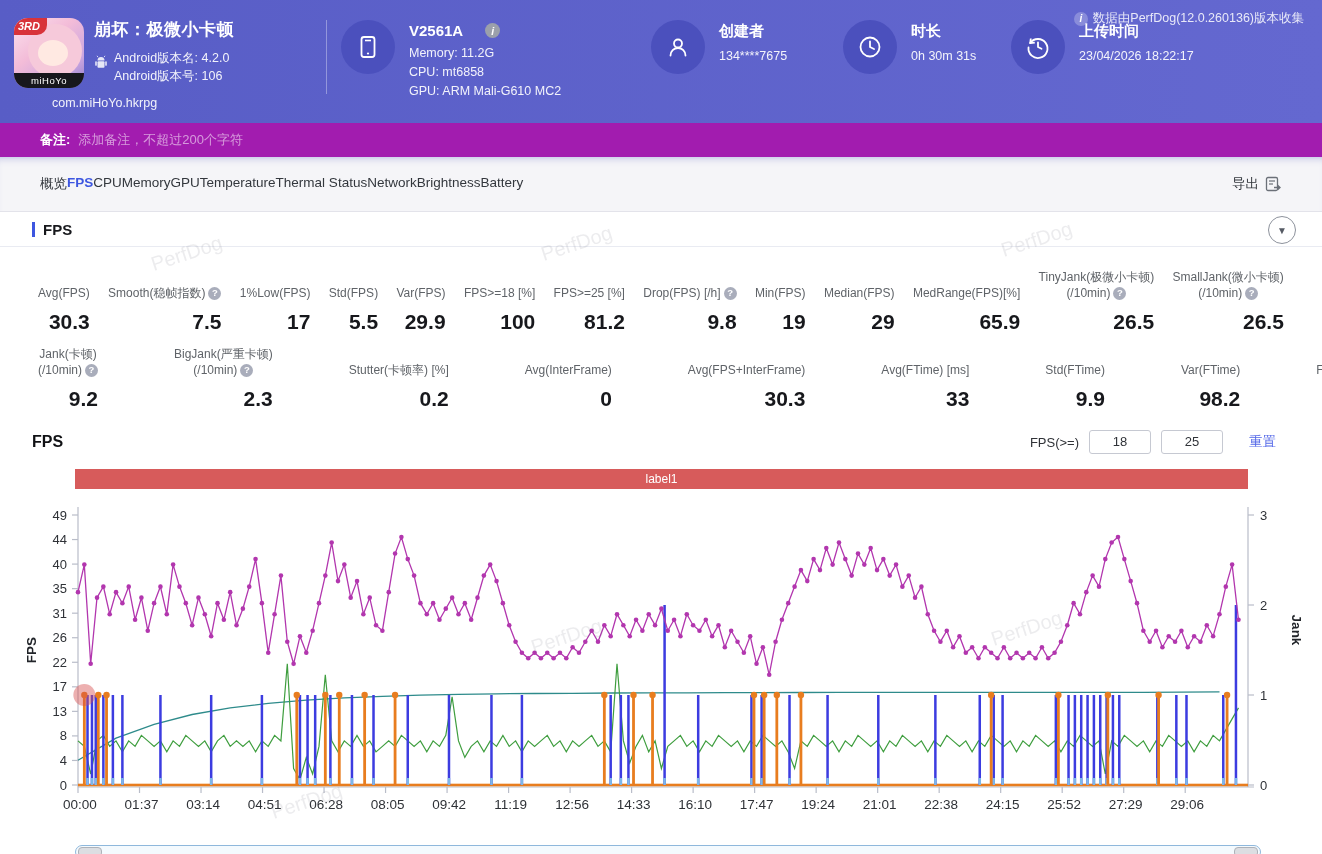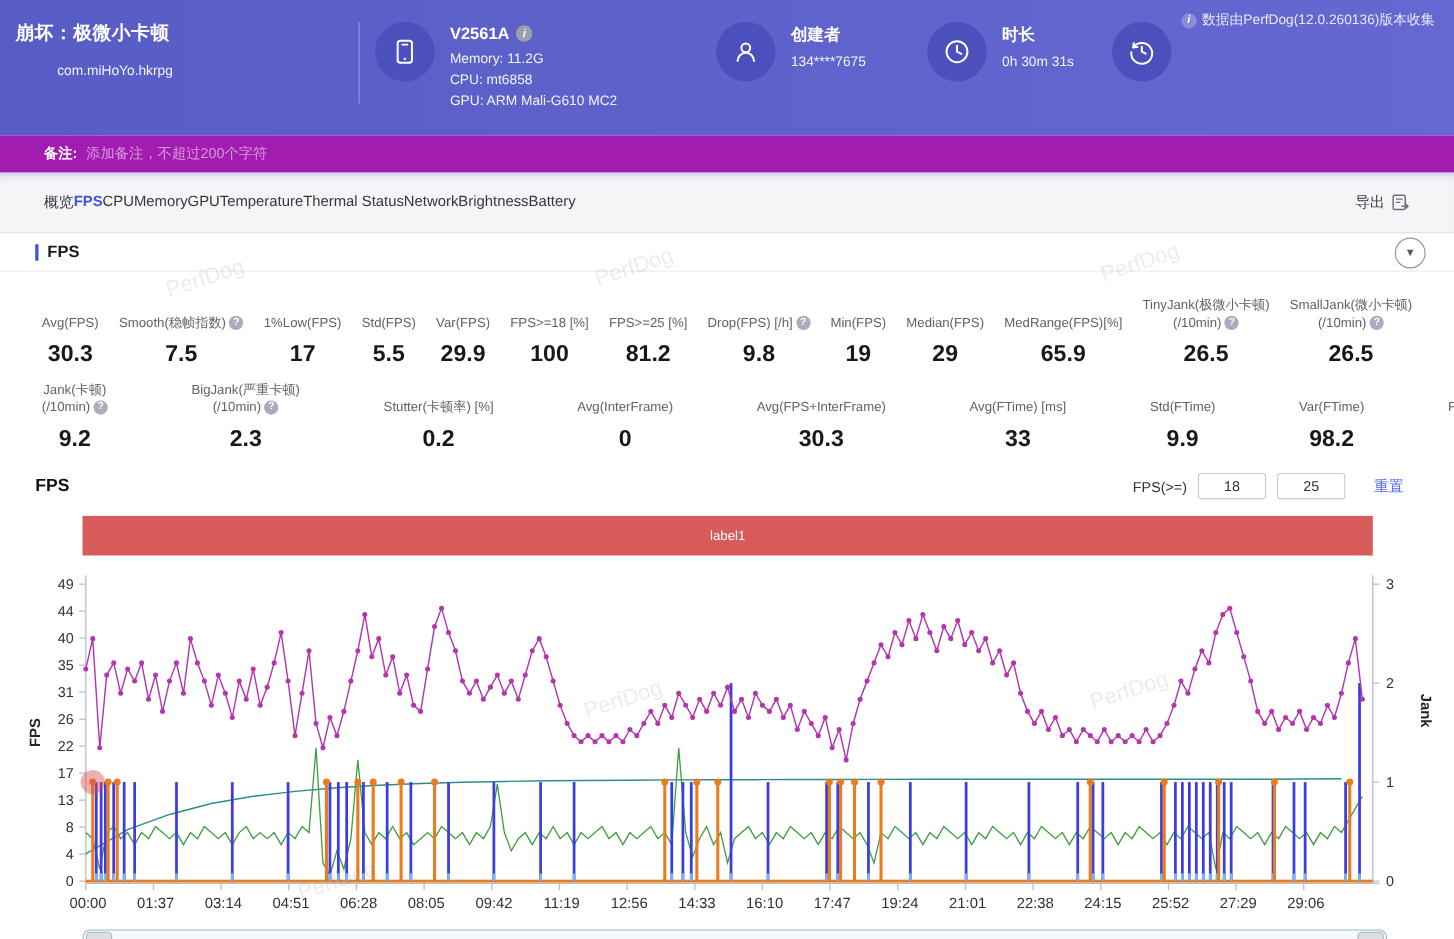--- a/index.html
+++ b/index.html
@@ -20,21 +20,21 @@
   .game-icon .face { position:absolute; width:30px; height:26px; border-radius:50%; background:#ffe9e2; top:22px; left:24px; }
   .game-icon .badge3rd { position:absolute; top:0; left:0; background:#d8333a; color:#fff; font-size:11px; font-weight:bold; font-style:italic; padding:2px 7px 3px 4px; border-radius:0 0 10px 0; }
   .game-icon .brand { position:absolute; bottom:0; left:0; right:0; height:15px; background:#17171c; color:#fff; font-size:9.5px; text-align:center; line-height:15px; letter-spacing:.5px; }
   .game-title { font-size:17px; font-weight:bold; letter-spacing:.5px; margin-bottom:8px; }
   .android-lines { display:flex; gap:6px; font-size:12.5px; color:rgba(255,255,255,.92); line-height:18px; }
   .pkg { font-size:12.5px; color:rgba(255,255,255,.92); margin-top:8px; margin-left:38px; }
   .vdiv { width:1px; height:74px; background:rgba(255,255,255,.35); margin:6px 14px 0 0; flex:none; }
   .info-group { display:flex; gap:14px; padding-top:6px; }
   .circle-ic { width:54px; height:54px; border-radius:50%; background:#4b50bd; display:flex; align-items:center; justify-content:center; flex:none; }
   .ig-texts { padding-top:2px; }
-  .ig-title { font-size:15px; font-weight:bold; display:flex; align-items:center; gap:6px; }
+  .ig-title { font-size:15px; font-weight:bold; display:flex; align-items:center; gap:22px; }
   .ig-line { font-size:12.5px; color:rgba(255,255,255,.92); margin-top:7px; line-height:16px; }
   .i-circle { display:inline-flex; width:15px; height:15px; border-radius:50%; background:#9ba0ab; color:#fff; align-items:center; justify-content:center; font-size:10.5px; font-style:italic; font-weight:bold; }
   .g-device { width:310px; } .g-creator { width:192px; } .g-duration { width:168px; }
 
   
   .note-bar { height:34px; background:#a21caf; display:flex; align-items:center; padding:0 40px; gap:8px; }
   .note-label { color:#fff; font-size:13px; font-weight:bold; }
   .note-input { flex:1; color:rgba(255,255,255,.55); font-size:13px; }
 
   
@@ -48,56 +48,76 @@
   
   .section-head { height:35px; display:flex; align-items:center; padding:0 32px; position:relative; border-bottom:1px solid #e9ebf2; }
   .blue-bar { width:3px; height:15px; background:#3d56e0; margin-right:8px; }
   .section-title { font-size:15px; font-weight:bold; color:#17181c; }
   .collapse-btn { position:absolute; right:26px; top:4px; width:28px; height:28px; border-radius:50%; border:1px solid #8d929c; background:#fff; color:#555a64; font-size:10px; display:flex; align-items:center; justify-content:center; }
 
   
   .stats { padding:20px 38px 0; }
   .stat-row1 { display:flex; justify-content:space-between; }
   .stat-row2 { display:flex; gap:76px; margin-top:10px; }
-  .stat-cell { text-align:center; }
+  .stat-cell { text-align:right; }
   .stat-label { font-size:12px; color:#5f6368; line-height:16px; min-height:34px; display:flex; flex-direction:column; justify-content:flex-end; align-items:center; }
   .stat-label .lrow { display:flex; align-items:center; gap:3px; white-space:nowrap; }
   .help-ic { display:inline-flex; width:13px; height:13px; border-radius:50%; background:#a9adbb; color:#fff; font-size:9.5px; align-items:center; justify-content:center; font-weight:bold; }
   .stat-value { font-size:21px; font-weight:bold; color:#17181c; margin-top:9px; }
 
   
   .chart-head { margin-top:16px; padding:0 32px 0 32px; display:flex; align-items:center; height:30px; }
   .chart-title { font-size:16px; font-weight:bold; color:#101114; flex:1; }
   .fps-filter { display:flex; align-items:center; gap:10px; font-size:13px; color:#303338; padding-right:14px; }
   .fps-input { width:62px; height:24px; border:1px solid #c6c9d2; border-radius:3px; text-align:center; font-size:13px; color:#303338; line-height:22px; background:#fff; }
   .reset-link { color:#5468e8; font-size:13.5px; margin-left:16px; }
 
-  .label-bar { margin:12px 0 0 75px; width:1173px; height:36px; background:#d75b5b; color:#fff; font-size:12px; display:flex; align-items:center; justify-content:center; }
+  .label-bar { margin:12px 0 0 75px; width:1173px; height:20px; background:#d75b5b; color:#fff; font-size:12px; display:flex; align-items:center; justify-content:center; }
 
   .chart-wrap { position:relative; margin-top:8px; }
 
   .scrollbar { position:absolute; left:75px; top:845px; width:1186px; height:14px; border:1px solid #8fb8dc; background:#f4fafe; border-radius:7px; }
   .sb-handle { position:absolute; top:1px; width:24px; height:10px; background:#dcdee2; border:1px solid #aeb2b9; border-radius:4px; }
   .sb-left { left:2px; } .sb-right { right:2px; }
 
   .watermark { position:absolute; font-size:20px; color:rgba(110,110,120,.13); transform:rotate(-18deg); pointer-events:none; }
 </style>
 </head>
 <body>
 
 <div class="header">
   <div class="collect-note">
     <span class="i-circle">i</span>
     <span>数据由PerfDog(12.0.260136)版本收集</span>
   </div>
   <div class="header-flex">
     <div class="game-block">
       <div class="game-row">
+        <div class="game-icon">
+          <div class="hair"></div>
+          <div class="face"></div>
+          <div class="badge3rd">3RD</div>
+          <div class="brand">miHoYo</div>
+        </div>
         <div>
           <div class="game-title">崩坏：极微小卡顿</div>
+          <div class="android-lines">
+            <svg width="14" height="16" viewBox="0 0 14 16" style="margin-top:6px;opacity:.85">
+              <path d="M3.5 5.5 A3.5 3.5 0 0 1 10.5 5.5 Z" fill="#fff"></path>
+              <line x1="4" y1="2.2" x2="3" y2="0.8" stroke="#fff" stroke-width="0.9"></line>
+              <line x1="10" y1="2.2" x2="11" y2="0.8" stroke="#fff" stroke-width="0.9"></line>
+              <rect x="3.5" y="6.3" width="7" height="6.5" rx="1" fill="#fff"></rect>
+              <rect x="1.2" y="6.3" width="1.6" height="4.6" rx="0.8" fill="#fff"></rect>
+              <rect x="11.2" y="6.3" width="1.6" height="4.6" rx="0.8" fill="#fff"></rect>
+            </svg>
+            <div>
+              <div>Android版本名: 4.2.0</div>
+              <div>Android版本号: 106</div>
+            </div>
+          </div>
         </div>
       </div>
       <div class="pkg">com.miHoYo.hkrpg</div>
     </div>
     <div class="vdiv"></div>
 
     <div class="info-group g-device">
       <div class="circle-ic">
         <svg width="26" height="26" viewBox="0 0 26 26">
             <rect x="6.5" y="3" width="13" height="20" rx="2.5" fill="none" stroke="#fff" stroke-width="1.8"></rect>
@@ -142,20 +162,24 @@
       </div>
     </div>
 
     <div class="info-group">
       <div class="circle-ic">
         <svg width="26" height="26" viewBox="0 0 26 26">
             <path d="M5.2 9 A9.5 9.5 0 1 1 3.5 13.5" fill="none" stroke="#fff" stroke-width="1.8" stroke-linecap="round"></path>
             <path d="M5.8 4.5 L5.2 9.2 L9.8 8.6" fill="none" stroke="#fff" stroke-width="1.8" stroke-linejoin="round"></path>
             <path d="M13 8.5 V13 L16.5 14.8" fill="none" stroke="#fff" stroke-width="1.8" stroke-linecap="round"></path>
           </svg>
+      </div>
+      <div class="ig-texts" style="color:#fff">
+        <div class="ig-title">上传时间</div>
+        <div class="ig-line">23/04/2026 18:22:17</div>
       </div>
     </div>
   </div>
 </div>
 
 <div class="note-bar">
   <span class="note-label">备注:</span>
   <div class="note-input">添加备注，不超过200个字符</div>
 </div>
 

